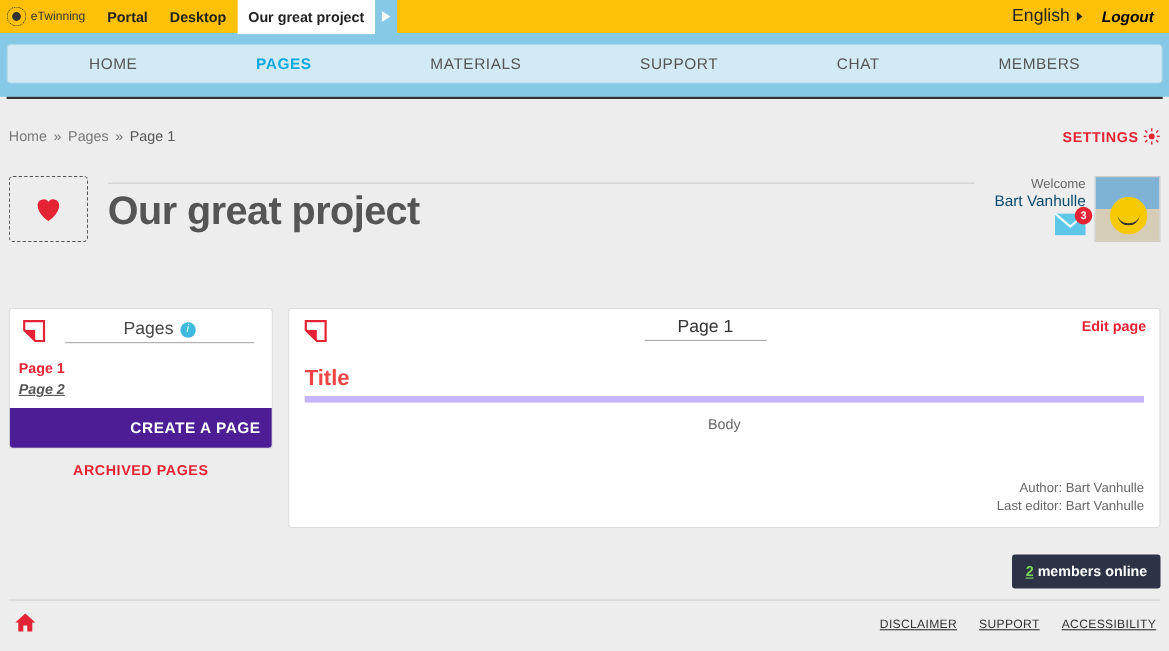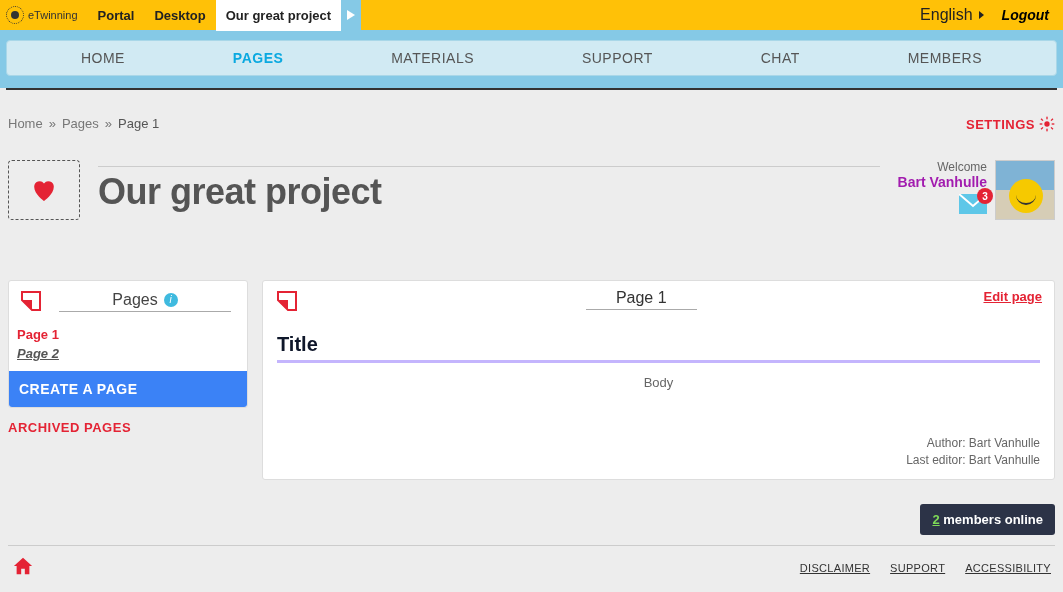--- a/index.html
+++ b/index.html
@@ -37,51 +37,51 @@
 .settings-link { margin-left: auto; display: flex; align-items: center; gap: 4px; color: #e42334; font-size: 13px; font-weight: bold; letter-spacing: 0.5px; cursor: pointer; }
 .gear { width: 16px; height: 16px; }
 
 .headerrow { display: flex; margin-top: 28px; gap: 18px; }
 .heart-box { width: 72px; height: 60px; border: 1.5px dashed #555; border-radius: 4px; display: flex; align-items: center; justify-content: center; flex-shrink: 0; cursor: pointer; }
 .title-wrap { flex: 1; border-top: 1px solid #ccc; padding-top: 4px; margin-top: 6px; }
 .page-title { font-size: 36px; color: #555; font-weight: bold; letter-spacing: -0.5px; }
 .user-box { display: flex; align-items: flex-start; gap: 8px; flex-shrink: 0; }
 .user-text { text-align: right; }
 .welcome { font-size: 12px; color: #666; }
-.username { color: #a21caf; font-weight: bold; font-size: 14px; cursor: pointer; }
+.username { color: #0c4a6e; font-weight: normal; font-size: 14px; cursor: pointer; }
 .mail-wrap { position: relative; display: inline-block; margin-top: 4px; margin-left: auto; cursor: pointer; }
 .mail-badge { position: absolute; top: -6px; right: -6px; background: #e42334; color: #fff; border-radius: 50%; width: 16px; height: 16px; font-size: 10px; display: flex; align-items: center; justify-content: center; font-weight: bold; }
 .avatar { width: 60px; height: 60px; background: linear-gradient(#7fb3d5 50%, #d6cdb6 50%); border: 1px solid #ccc; position: relative; cursor: pointer; }
 .avatar-face { position: absolute; width: 34px; height: 34px; background: #f6c900; border-radius: 50%; left: 13px; top: 18px; }
 .avatar-face::after { content:""; position:absolute; width: 20px; height: 10px; border-bottom: 2px solid #333; border-radius: 0 0 12px 12px; left:7px; top:14px; }
 
 .cols { display: flex; gap: 14px; margin-top: 60px; }
 .sidepanel { width: 240px; }
 .panel { background: #fff; border: 1px solid #ddd; border-radius: 3px; }
 .panel-head { display: flex; align-items: center; gap: 10px; padding: 8px 10px 4px; }
 .panel-title { flex: 1; text-align: center; font-size: 16px; color: #444; border-bottom: 1px solid #aaa; padding-bottom: 2px; margin: 0 6px; display: flex; align-items: center; justify-content: center; gap: 6px; }
 .info-dot { width: 14px; height: 14px; background: #3fbadf; color: #fff; border-radius: 50%; font-size: 10px; display: inline-flex; align-items: center; justify-content: center; font-style: italic; cursor: pointer; }
 .fold-icon { width: 24px; height: 24px; }
 .page-list { padding: 10px 8px 6px; }
 .page-list a { display: block; font-size: 13px; margin-bottom: 4px; }
 .page-active { color: #e42334; font-weight: bold; }
 .page-other { color: #555; text-decoration: underline; font-style: italic; font-weight: bold; }
 .change-order { text-align: right; padding: 6px 10px 8px; }
 .change-order a { color: #e42334; font-size: 12px; text-decoration: underline; cursor: pointer; }
-.create-btn { background: #3b82f6; color: #fff; font-weight: bold; text-align: left; padding: 10px; letter-spacing: 0.5px; border-radius: 0 0 3px 3px; cursor: pointer; font-size: 14px; }
-.archived { text-align: left; color: #e42334; font-weight: bold; font-size: 13px; letter-spacing: 0.5px; margin-top: 12px; cursor: pointer; }
+.create-btn { background: #4c1d95; color: #fff; font-weight: bold; text-align: right; padding: 10px; letter-spacing: 0.5px; border-radius: 0 0 3px 3px; cursor: pointer; font-size: 14px; }
+.archived { text-align: center; color: #e42334; font-weight: bold; font-size: 13px; letter-spacing: 0.5px; margin-top: 12px; cursor: pointer; }
 
 .mainpanel { flex: 1; display: flex; flex-direction: column; }
 .mainpanel .panel { flex: 1; position: relative; min-height: 200px; }
 .mp-head-row { display: flex; align-items: flex-start; padding: 8px 12px 4px; }
 .mp-title-wrap { flex: 1; text-align: center; }
 .mp-title { display: inline-block; border-bottom: 1px solid #aaa; padding: 0 30px 2px; font-size: 16px; color: #333; }
-.edit-link { color: #e42334; font-weight: bold; font-size: 13px; cursor: pointer; text-decoration: underline; }
+.edit-link { color: #e42334; font-weight: bold; font-size: 13px; cursor: pointer; }
 .body-area { padding: 16px 14px 50px; }
-.body-title { font-size: 20px; font-weight: bold; color: #0f172a; border-bottom: 3px solid #c4b5fd; padding-bottom: 4px; margin-bottom: 12px; }
+.body-title { font-size: 20px; font-weight: bold; color: #ef4444; border-bottom: 6px solid #c4b5fd; padding-bottom: 4px; margin-bottom: 12px; }
 .body-text { font-size: 13px; color: #666; text-align: center; }
 .meta-text { position: absolute; right: 14px; bottom: 10px; text-align: right; font-size: 12px; color: #666; line-height: 1.4; margin-left: 16px; }
 
 
 .footer { margin-top: 24px; }
 .online-bar { display: flex; justify-content: flex-end; margin-bottom: 10px; }
 .online-pill { background: #2c3347; color: #fff; font-weight: bold; padding: 8px 12px; border-radius: 3px; font-size: 13px; }
 .online-pill .num { color: #7ed957; text-decoration: underline; }
 .footer-row { display: flex; align-items: center; border-top: 1px solid #ccc; padding: 10px 4px; }
 .home-ico { cursor: pointer; }

